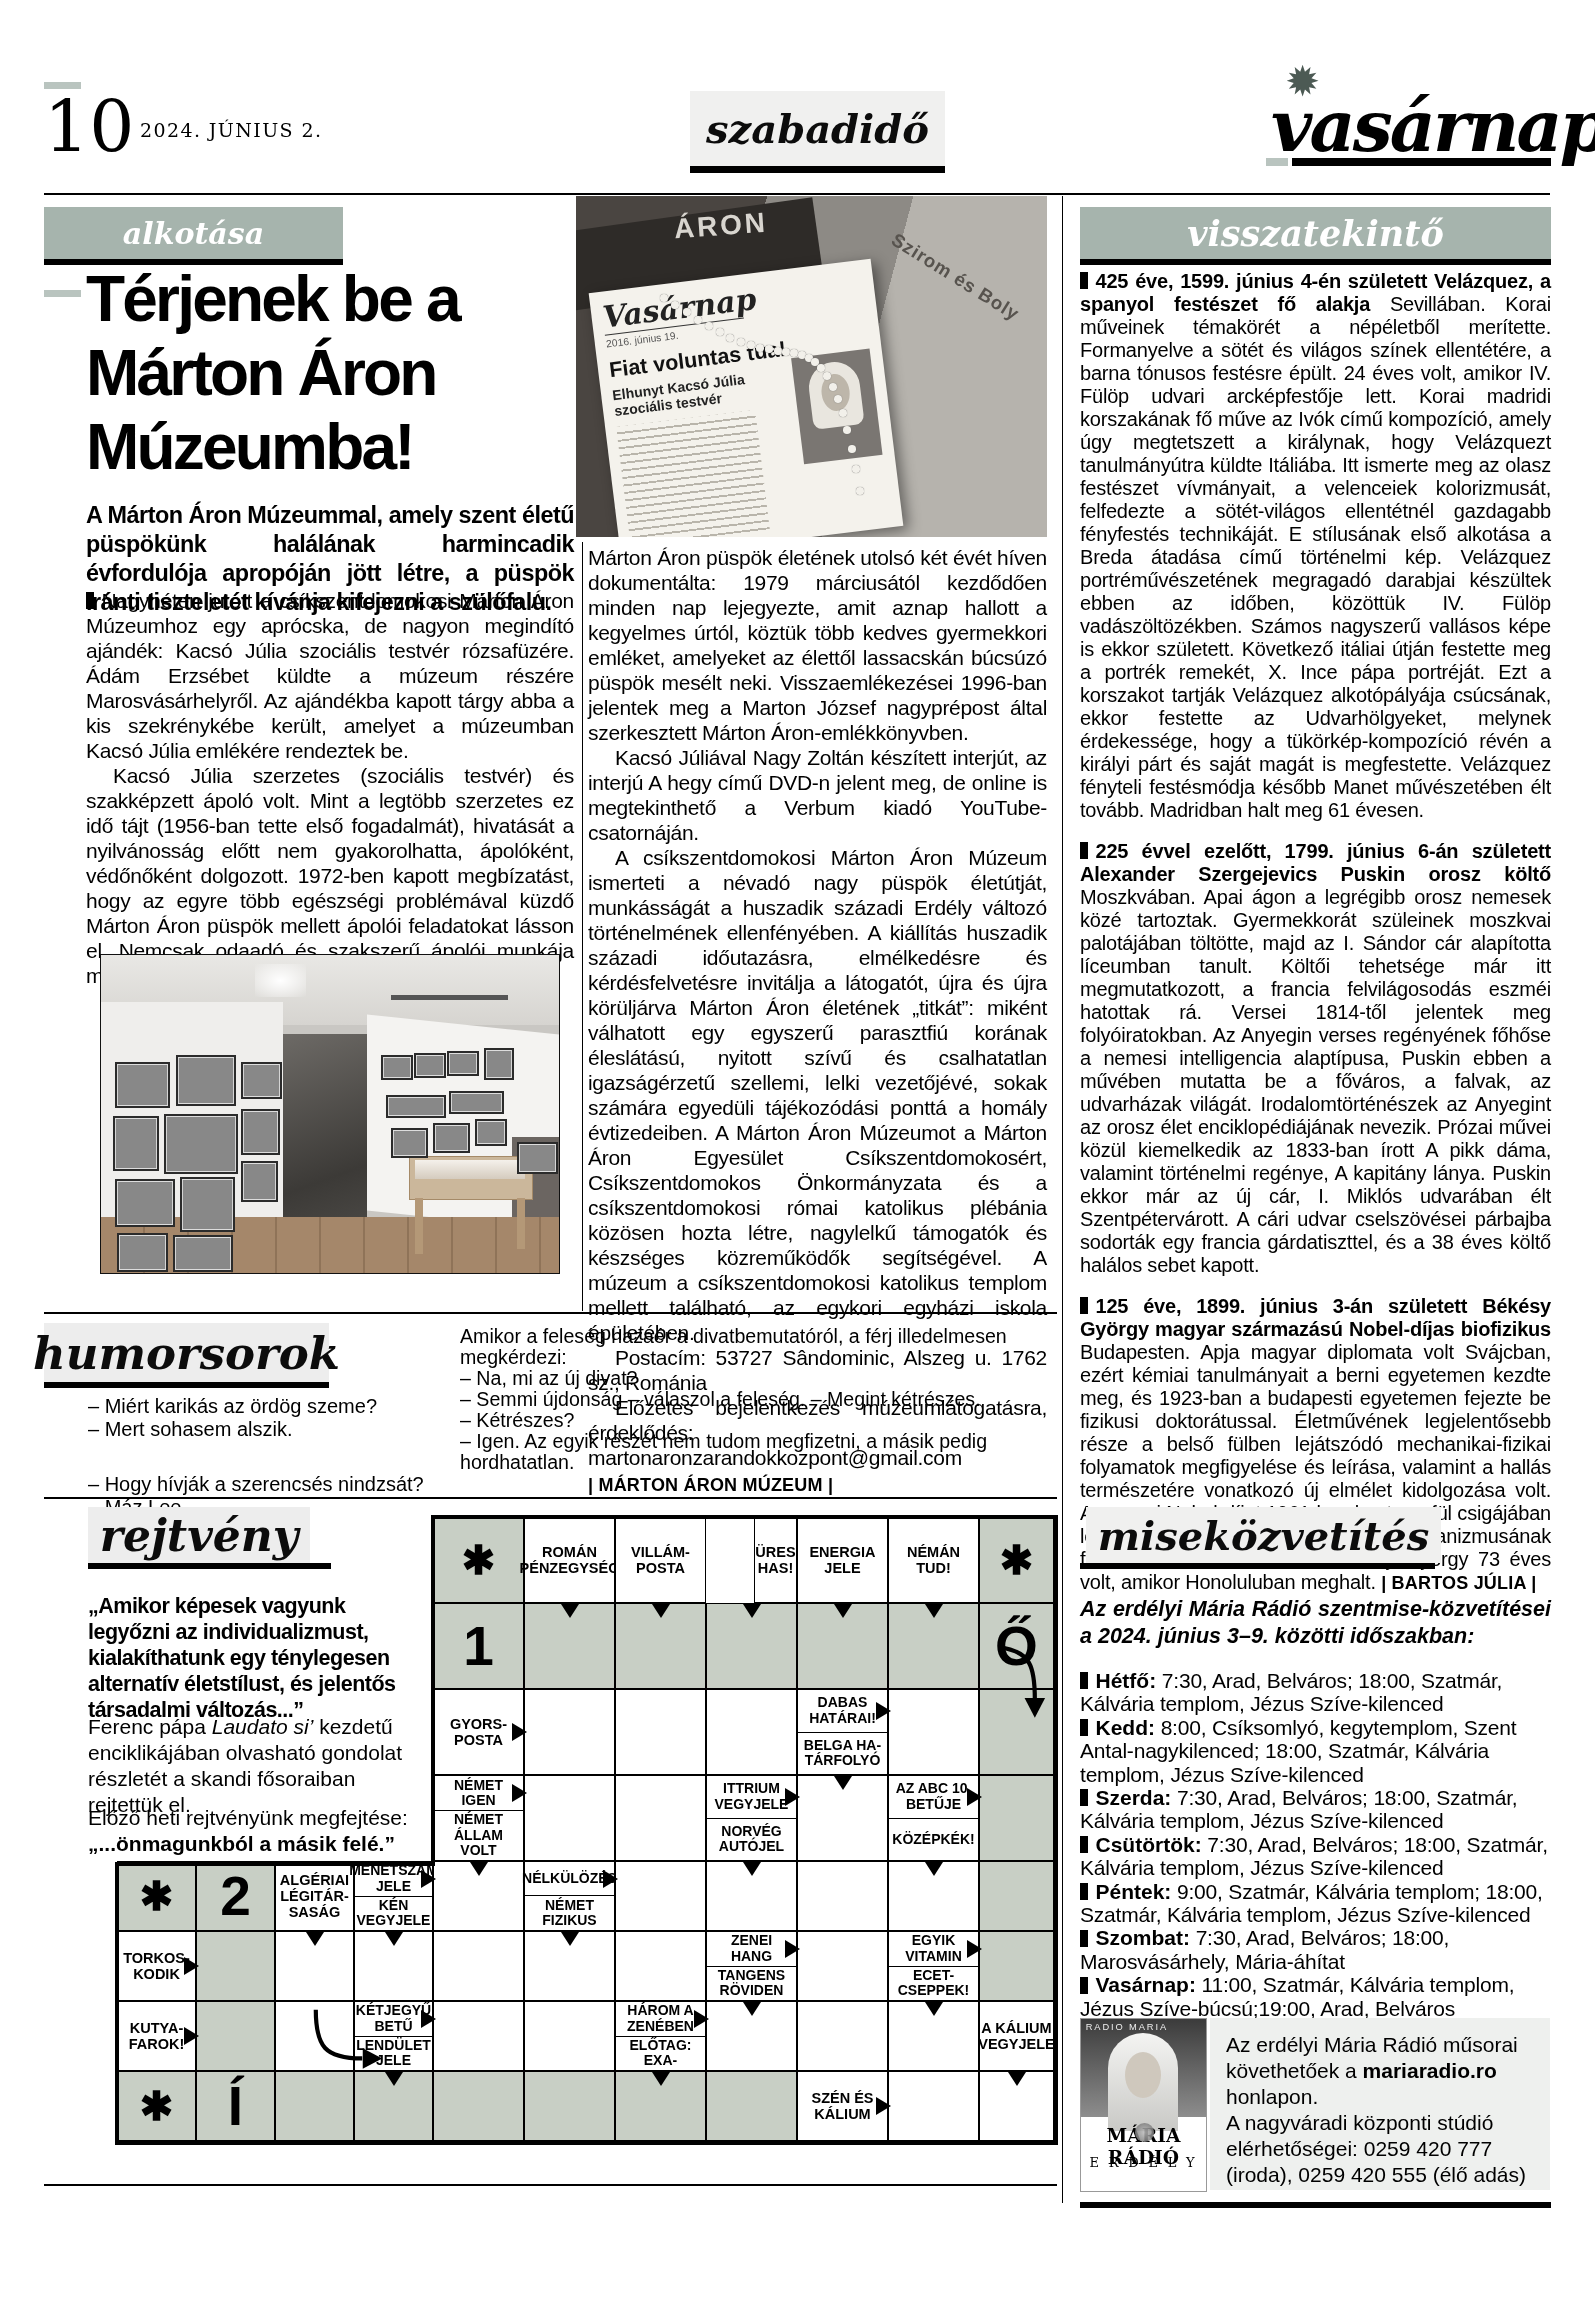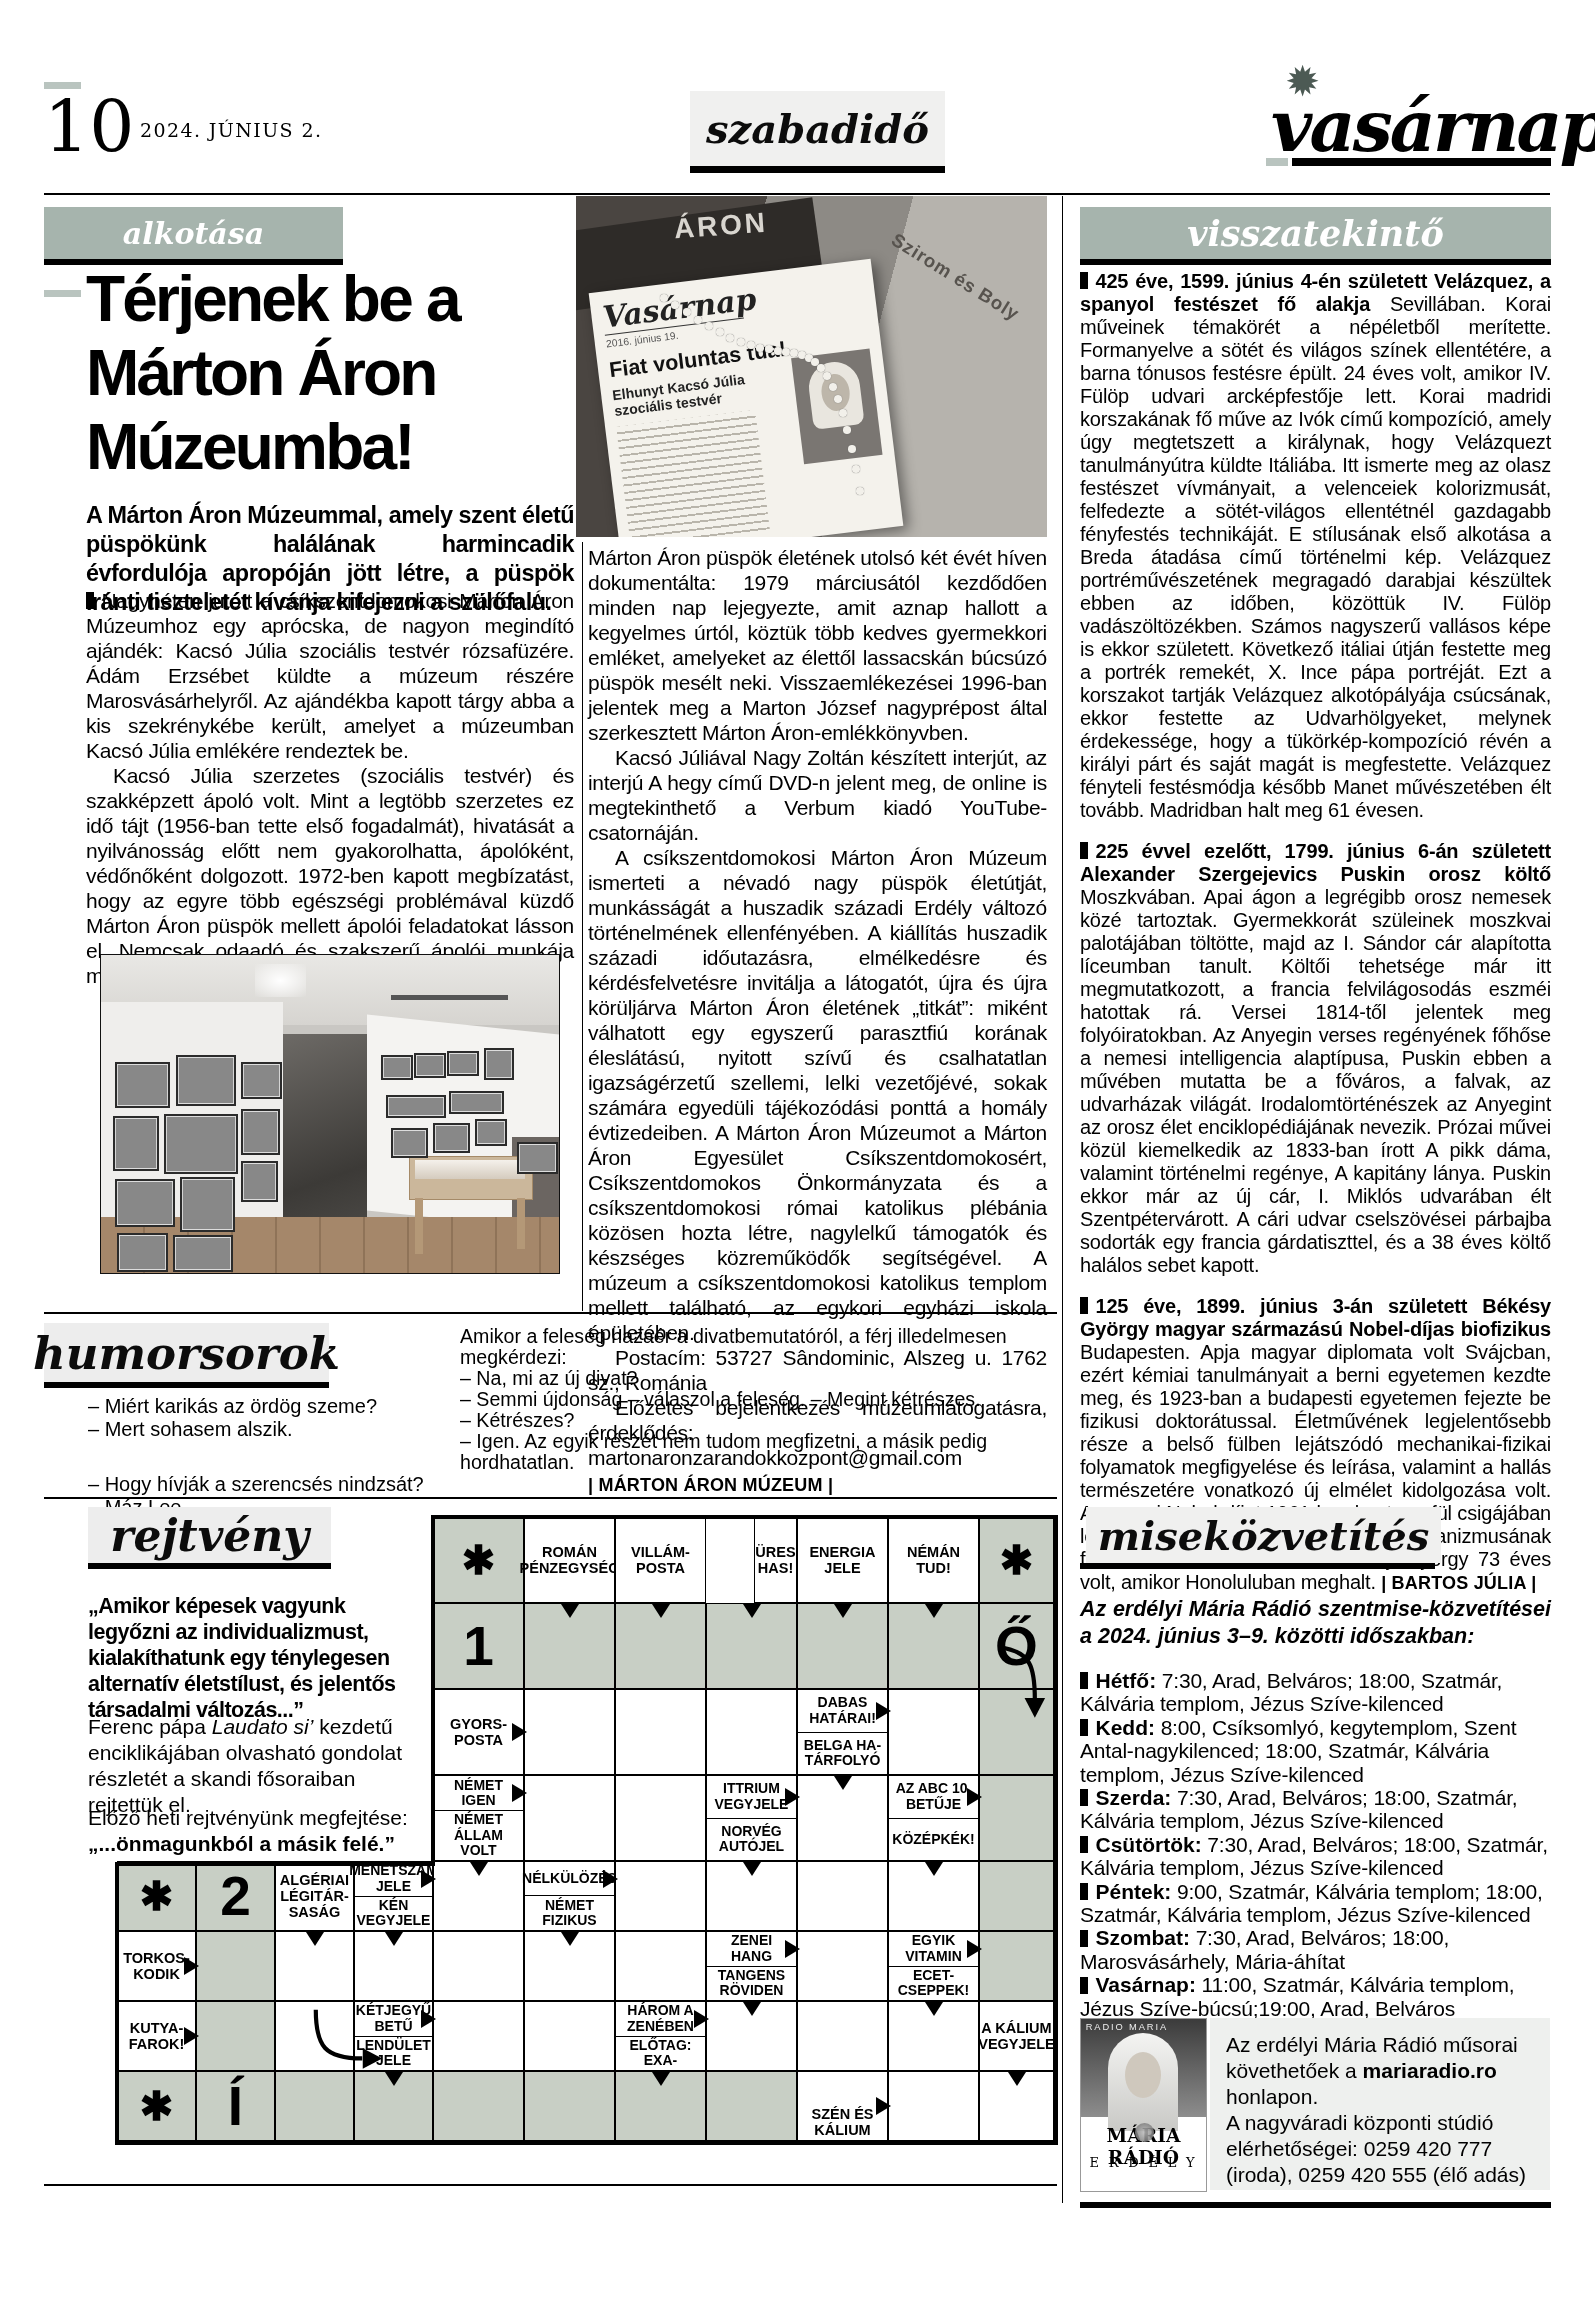--- a/index.html
+++ b/index.html
@@ -207,21 +207,21 @@
     </div>
   <div id="jokes-right" class="abs" style="left:460px;top:1326px;width:551px;font-size:19.6px;line-height:21px;">
       <div>Amikor a feleség hazaér a divatbemutatóról, a férj illedelmesen megkérdezi:</div>
       <div>– Na, mi az új divat?</div>
       <div>– Semmi újdonság – válaszol a feleség. – Megint kétrészes.</div>
       <div>– Kétrészes?</div>
       <div>– Igen. Az egyik részét nem tudom megfizetni, a másik pedig hordhatatlan.</div>
     </div>
 
   <div class="abs rule" style="left:44px;top:1497px;width:1013px;height:2.3px;"></div>
-  <div class="abs graybox" style="left:88px;top:1507px;width:243px;height:56px;">
+  <div class="abs graybox" style="left:88px;top:1507px;width:222px;height:56px;">
     <span class="lbl" style="font-size:44px;">rejtvény</span>
   </div>
   <div class="abs rule" style="left:88px;top:1563px;width:243px;height:5.6px;"></div>
 
   <div class="abs" style="left:88px;top:1593px;width:327px;font-size:21.5px;line-height:26px;font-weight:bold;letter-spacing:-0.5px;">„Amikor képesek vagyunk legyőzni az individualizmust, kialakíthatunk egy ténylegesen alternatív életstílust, és jelentős társadalmi változás...”</div>
   <div class="abs" style="left:88px;top:1805px;width:327px;font-size:21px;line-height:26px;">
     <span>Előző heti rejtvényünk megfejtése:</span><br>
     <b>„...önmagunkból a másik felé.”</b>
   </div>
   <div class="abs" style="left:88px;top:1714px;width:327px;font-size:21px;line-height:26px;">
@@ -392,21 +392,21 @@
       <div class="cw-cell cw-sol" style="grid-area: 8 / 3;"></div>
       <div class="cw-cell cw-sol" style="grid-area: 8 / 4;">
         <div class="arr-d"></div>
       </div>
       <div class="cw-cell cw-sol" style="grid-area: 8 / 5;"></div>
       <div class="cw-cell cw-sol" style="grid-area: 8 / 6;"></div>
       <div class="cw-cell cw-sol" style="grid-area: 8 / 7;">
         <div class="arr-d"></div>
       </div>
       <div class="cw-cell cw-sol" style="grid-area: 8 / 8;"></div>
-      <div class="cw-cell cw-clue" style="grid-area: 8 / 9; align-items: flex-end;">
+      <div class="cw-cell cw-clue" style="grid-area: 8 / 9;">
         <span>SZÉN ÉS KÁLIUM</span>
         <div class="arr-r"></div>
       </div>
       <div class="cw-cell" style="grid-area: 8 / 10;"></div>
       <div class="cw-cell" style="grid-area: 8 / 11;">
         <div class="arr-d"></div>
       </div>
     </div>
 
   <div class="abs cwbar" style="left:431px;top:1515px;width:627px;height:4.2px;"></div>

